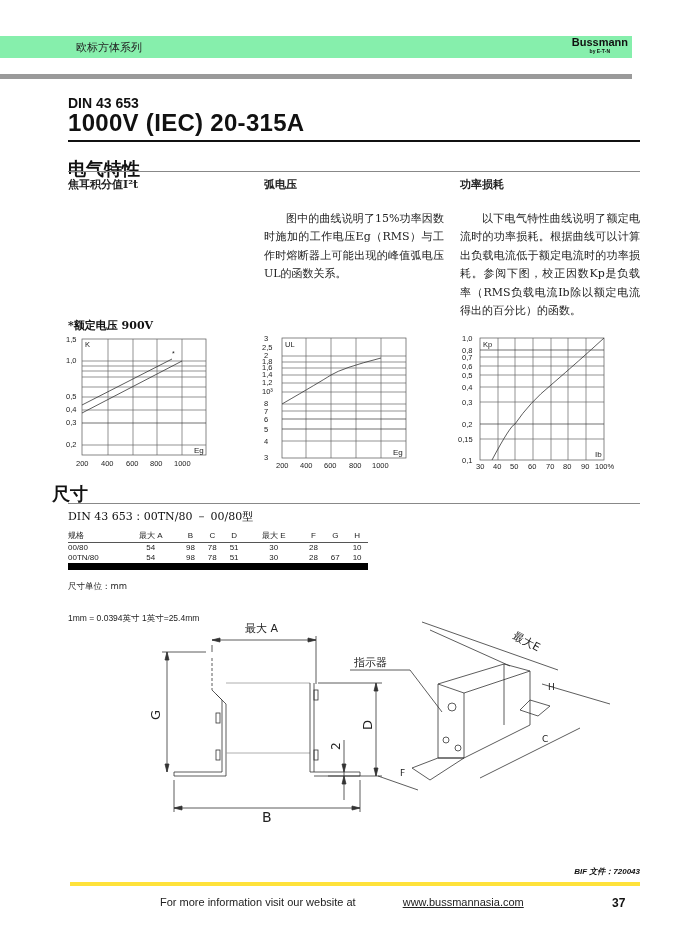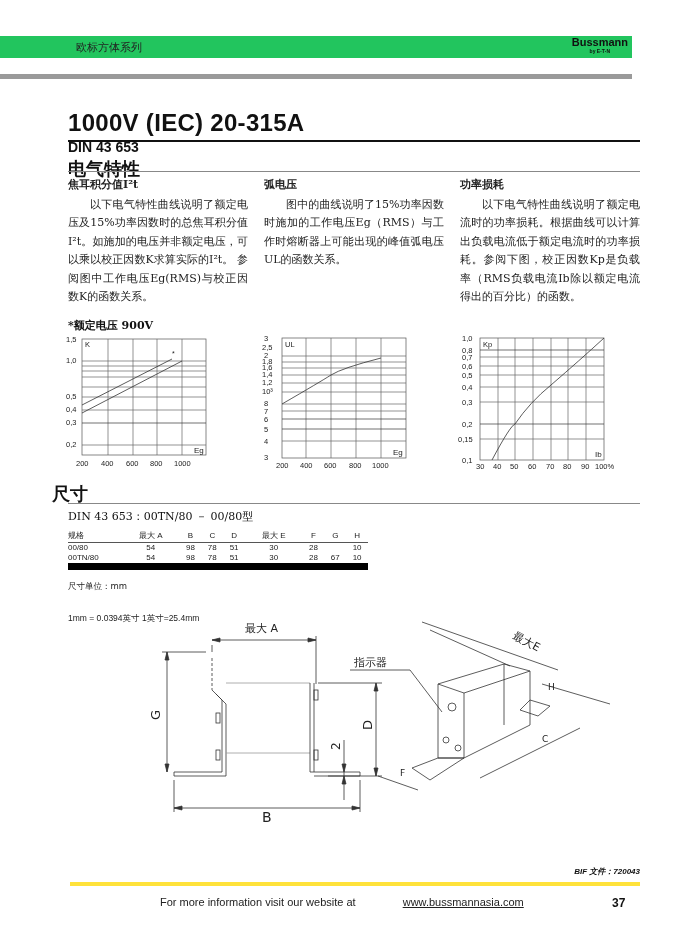--- a/index.html
+++ b/index.html
@@ -1,30 +1,30 @@
 <!DOCTYPE html>
 <html><head>
 <meta charset="utf-8">
 <style>
   * { margin:0; padding:0; box-sizing:border-box; }
   body { width:690px; height:936px; background:#fff; position:relative; font-family:"Liberation Sans", sans-serif; color:#111; overflow:hidden; }
   .abs { position:absolute; }
-  .topbar { left:0; top:36px; width:632px; height:22px; background:#22c55e; }
+  .topbar { left:0; top:36px; width:632px; height:22px; background:#86efac; }
   .topbar .series { position:absolute; left:76px; top:4px; font-size:11px; font-family:"DejaVu Sans", sans-serif; color:#222; }
   .brand { position:absolute; right:4px; top:1px; text-align:center; }
   .brand .b1 { font-size:11px; font-weight:bold; font-family:"Liberation Sans", sans-serif; line-height:11px; color:#111; }
   .brand .b2 { font-size:5px; line-height:7px; font-weight:bold; color:#111; }
   .greybar { left:0; top:74px; width:632px; height:5px; background:#9a9a9a; }
-  .din { left:68px; top:95px; font-size:14px; font-weight:bold;margin-top:44px; }
+  .din { left:68px; top:95px; font-size:14px; font-weight:bold; }
   .title { left:68px; top:109px; font-size:24px; font-weight:bold; letter-spacing:0.3px; }
   .rule-thick { left:68px; top:140px; width:572px; height:2px; background:#111; }
   .h2 { left:68px; top:147px; font-size:18px; font-weight:bold; font-family:"DejaVu Serif", serif;margin-top:10px; }
   .rule-thin { left:68px; top:171px; width:572px; height:1px; background:#888; }
   .col { top:176px; width:180px; font-family:"DejaVu Serif", serif; font-size:11px; line-height:18.5px; color:#222; }
-  .col h3 { font-size:11px; font-weight:bold; margin-bottom:1px; }
+  .col h3 { font-size:11px; font-weight:bold; margin-bottom:15px; }
   .col p { text-indent:2em; text-align:justify; }
   .chart { position:absolute; }
   .chart svg text { font-family:"Liberation Sans", sans-serif; font-size:7.5px; fill:#222; }
   .note900 { left:68px; top:318px; font-size:11px; font-weight:bold; font-family:"DejaVu Serif", serif; }
   .h2b { left:52px; top:482px; font-size:18px; font-weight:bold; font-family:"DejaVu Serif", serif; }
   .rule-thin2 { left:68px; top:503px; width:572px; height:1px; background:#888; }
   .dinsub { left:68px; top:509px; font-size:11px; font-family:"DejaVu Serif", serif; }
   table.dims { position:absolute; left:68px; top:529px; width:300px; border-collapse:collapse; font-size:8px; font-family:"Liberation Sans", sans-serif; color:#222; }
   table.dims th { font-weight:normal; text-align:center; border-bottom:1px solid #555; padding:1px 0; }
   table.dims td { text-align:center; padding:0; line-height:10px; }
@@ -54,21 +54,20 @@
 
 <div class="abs din">DIN 43 653</div>
 <div class="abs title">1000V (IEC)  20-315A</div>
 <div class="abs rule-thick"></div>
 
 <div class="abs h2">电气特性</div>
 <div class="abs rule-thin"></div>
 
 <div class="abs col" style="left:68px;">
   <h3>焦耳积分值I²t</h3>
-  <p>以下电气特性曲线说明了额定电压及15%功率因数时的总焦耳积分值I²t。如施加的电压并非额定电压，可以乘以校正因数K求算实际的I²t。 参阅图中工作电压Eg(RMS)与校正因数K的函数关系。</p>
 </div>
 <div class="abs col" style="left:264px;">
   <h3>弧电压</h3>
   <p>图中的曲线说明了15%功率因数时施加的工作电压Eg（RMS）与工作时熔断器上可能出现的峰值弧电压UL的函数关系。</p>
 </div>
 <div class="abs col" style="left:460px;">
   <h3>功率损耗</h3>
   <p>以下电气特性曲线说明了额定电流时的功率损耗。根据曲线可以计算出负载电流低于额定电流时的功率损耗。参阅下图，校正因数Kp是负载率（RMS负载电流Ib除以额定电流得出的百分比）的函数。</p>
 </div>
 

